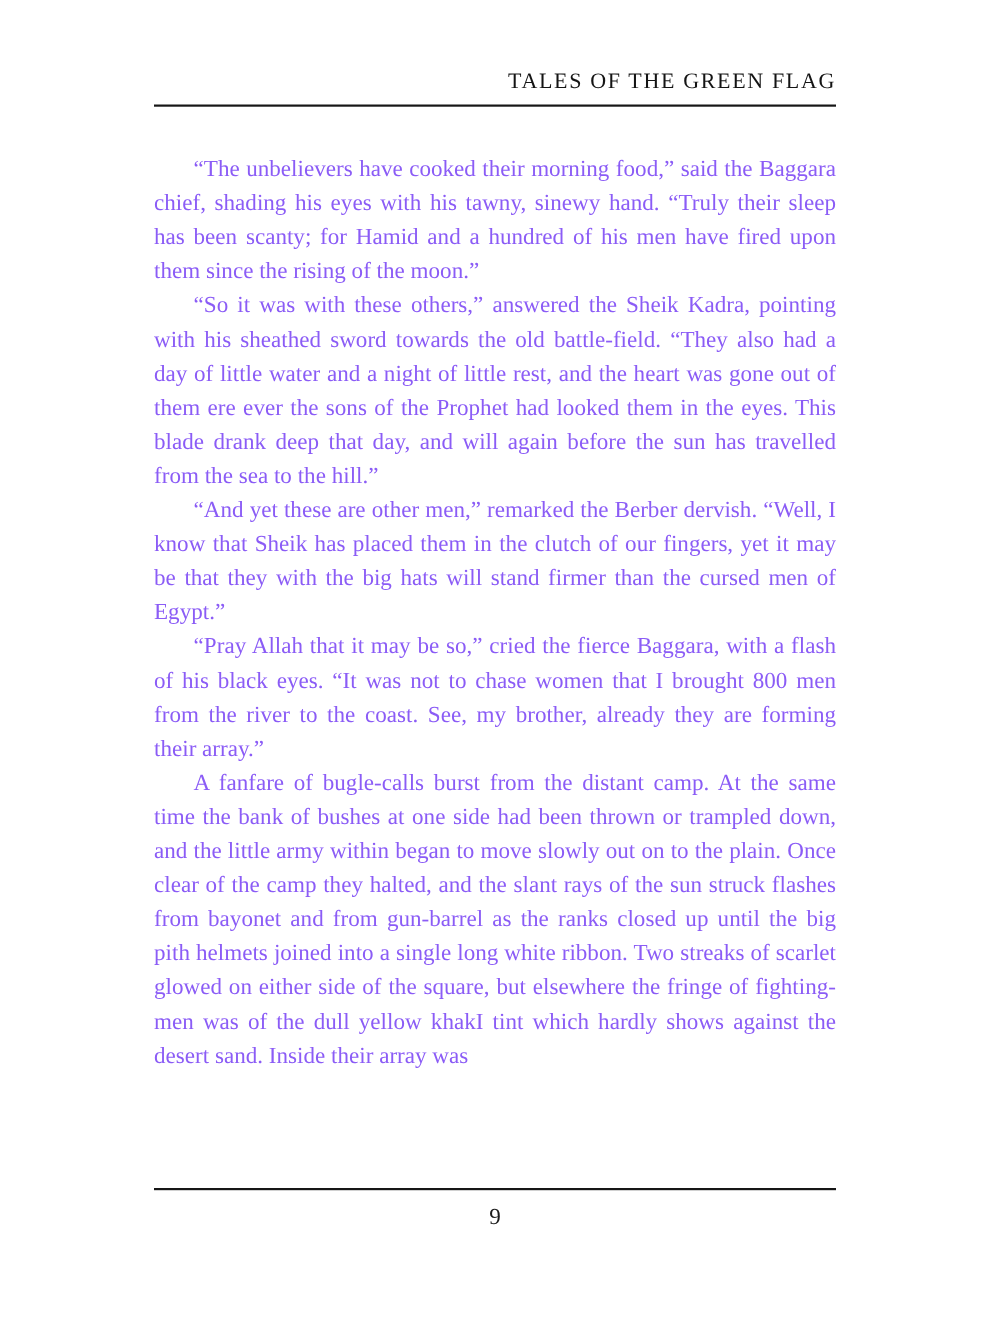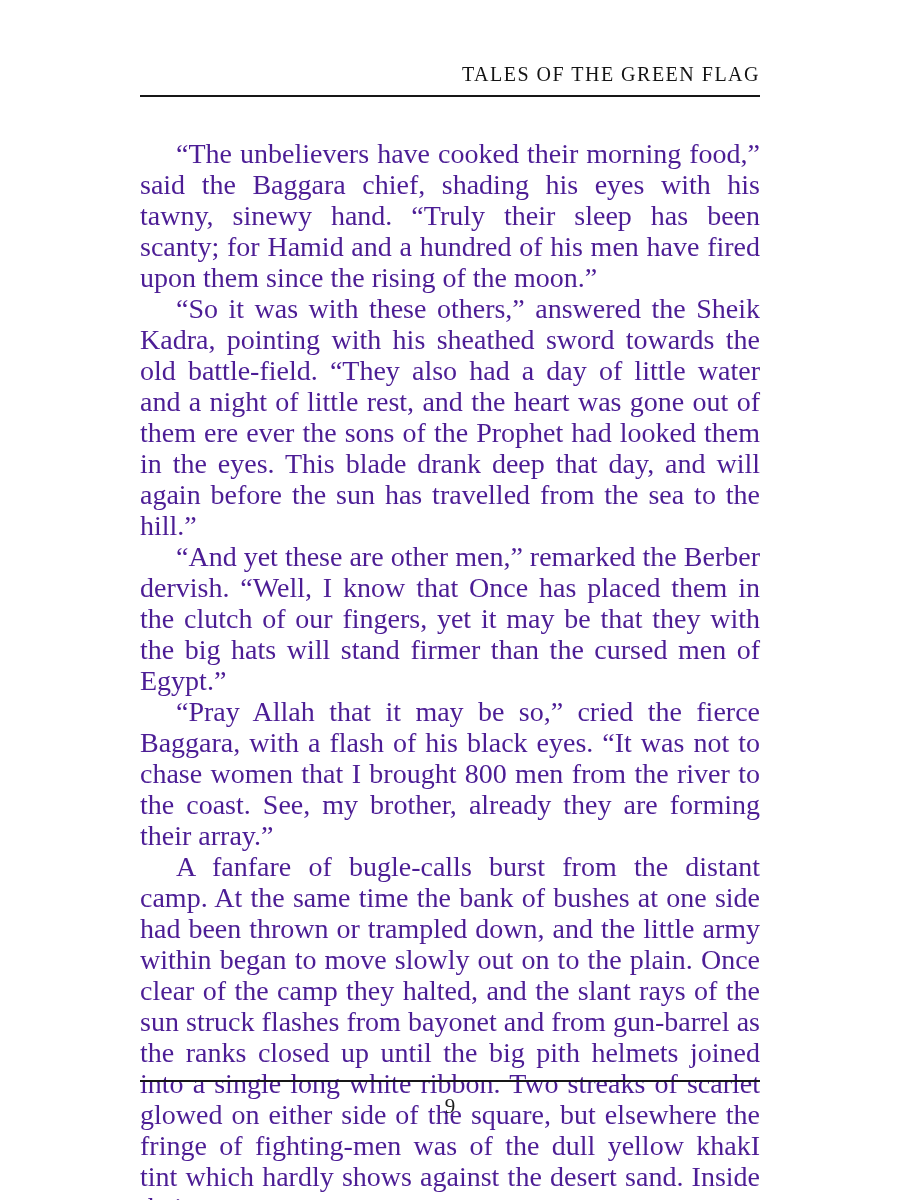--- a/index.html
+++ b/index.html
@@ -42,25 +42,25 @@
   }
   .header-rule {
     margin-top: 7px;
   }
   
   .body-text {
     top: 138px;
   }
   .body-text p {
     margin: 0;
-    font-size: 28px;
+    font-size: 21px;
     line-height: 31px;
     text-align: justify;
     text-indent: 36px;
-    color: #4c1d95;
+    color: #8b5cf6;
   }
   
   .footer-wrap {
     top: 1080px;
   }
   .page-number {
     text-align: center;
     font-size: 21px;
     margin-top: 12px;
     color: #1b1b1b;
@@ -72,21 +72,21 @@
 <div class="page">
 
   <header class="content-col running-head-wrap">
     <div class="running-head">TALES OF THE GREEN FLAG</div>
     <hr class="rule header-rule">
   </header>
 
   <main class="content-col body-text">
     <p>“The unbelievers have cooked their morning food,” said the Baggara chief, shading his eyes with his tawny, sinewy hand. “Truly their sleep has been scanty; for Hamid and a hundred of his men have fired upon them since the rising of the moon.”</p>
     <p>“So it was with these others,” answered the Sheik Kadra, pointing with his sheathed sword towards the old battle-field. “They also had a day of little water and a night of little rest, and the heart was gone out of them ere ever the sons of the Prophet had looked them in the eyes. This blade drank deep that day, and will again before the sun has travelled from the sea to the hill.”</p>
-    <p>“And yet these are other men,” remarked the Berber dervish. “Well, I know that Once has placed them in the clutch of our fingers, yet it may be that they with the big hats will stand firmer than the cursed men of Egypt.”</p>
+    <p>“And yet these are other men,” remarked the Berber dervish. “Well, I know that Sheik has placed them in the clutch of our fingers, yet it may be that they with the big hats will stand firmer than the cursed men of Egypt.”</p>
     <p>“Pray Allah that it may be so,” cried the fierce Baggara, with a flash of his black eyes. “It was not to chase women that I brought 800 men from the river to the coast. See, my brother, already they are forming their array.”</p>
     <p>A fanfare of bugle-calls burst from the distant camp. At the same time the bank of bushes at one side had been thrown or trampled down, and the little army within began to move slowly out on to the plain. Once clear of the camp they halted, and the slant rays of the sun struck flashes from bayonet and from gun-barrel as the ranks closed up until the big pith helmets joined into a single long white ribbon. Two streaks of scarlet glowed on either side of the square, but elsewhere the fringe of fighting-men was of the dull yellow khakI tint which hardly shows against the desert sand. Inside their array was</p>
   </main>
 
   <footer class="content-col footer-wrap">
     <hr class="rule footer-rule">
     <div class="page-number">9</div>
   </footer>
 
 </div>

